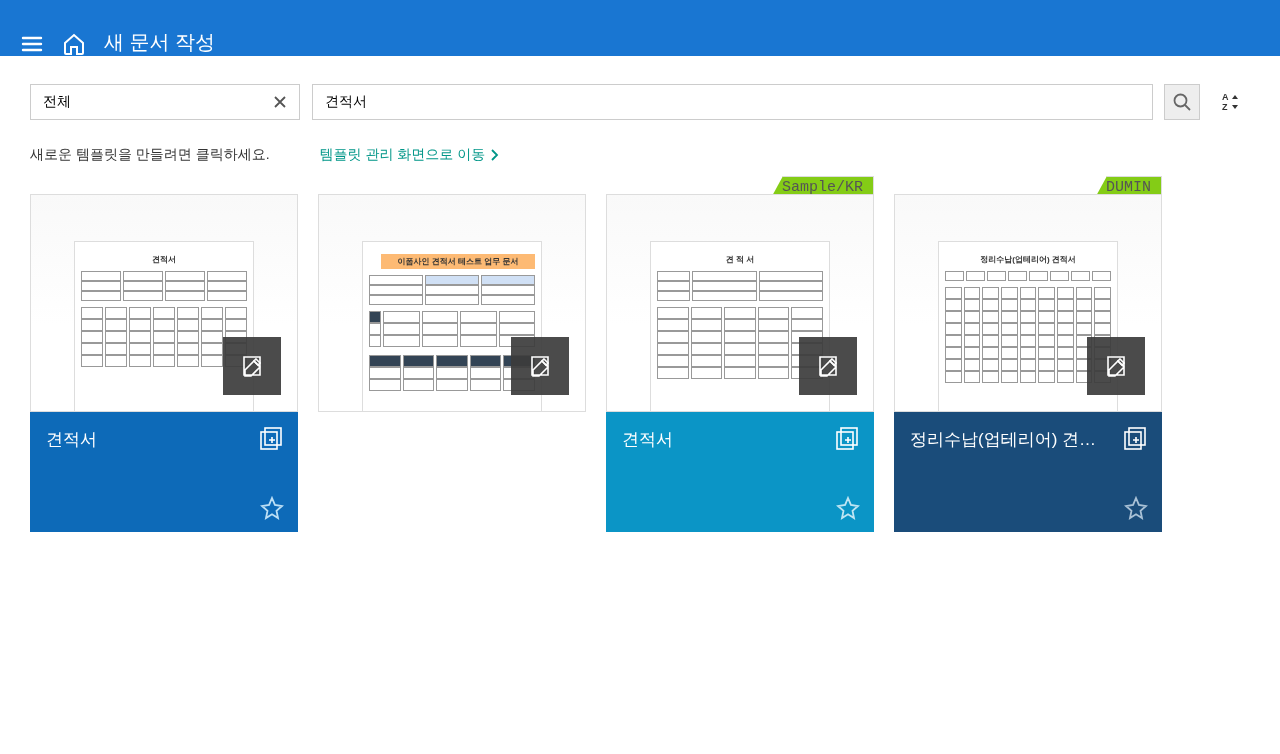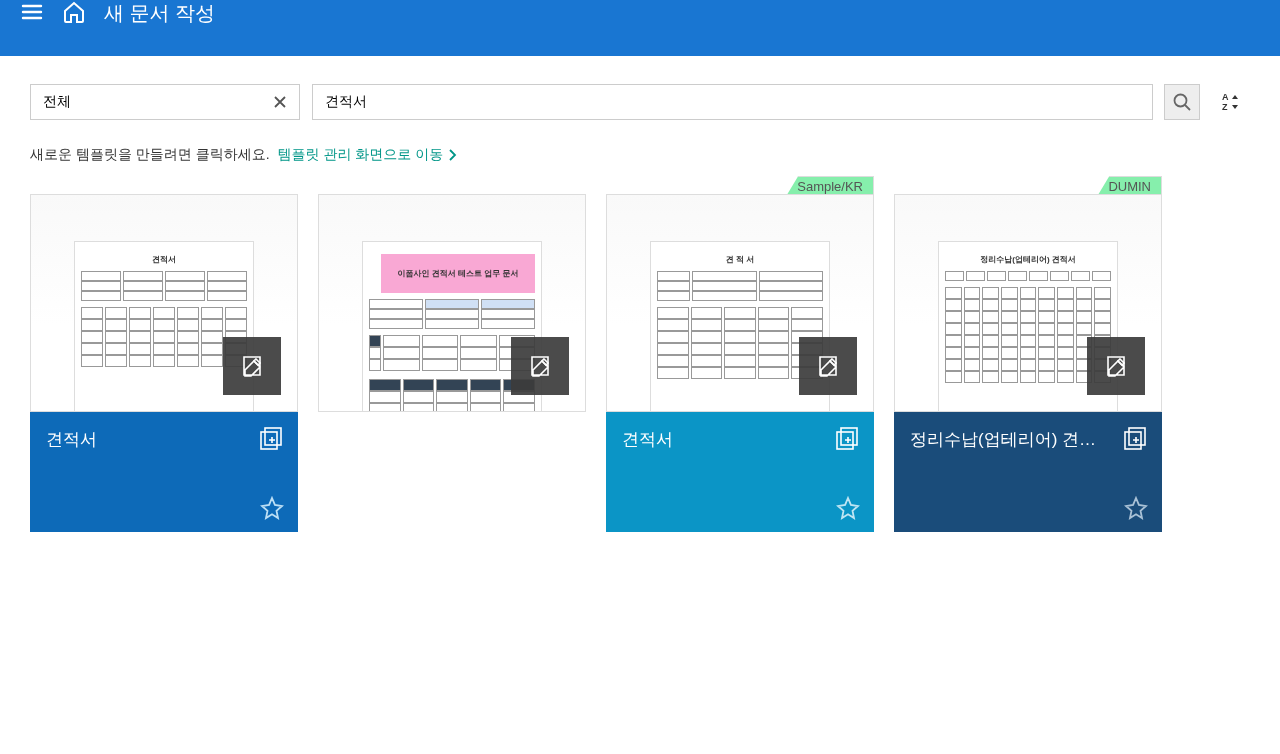--- a/index.html
+++ b/index.html
@@ -2,21 +2,21 @@
 <html><head>
 <meta charset="utf-8">
 <style>
 * { margin: 0; padding: 0; box-sizing: border-box; }
 body { font-family: "Malgun Gothic", -apple-system, sans-serif; background: #fff; }
 
 .header {
   background: #1976d2;
   height: 56px;
   display: flex;
-  align-items: flex-start;
+  align-items: flex-end;
   padding: 0 20px;
   gap: 18px;
 }
 .menu-icon, .home-icon { color: #fff; cursor: pointer; display: flex; align-items: center; }
 .header-title { color: #fff; font-size: 20px; font-weight: 500; }
 
 .toolbar {
   display: flex;
   align-items: center;
   padding: 28px 30px 0 30px;
@@ -75,44 +75,46 @@
   gap: 8px;
   align-items: flex-end;
 }
 .hint-link {
   color: #009688;
   font-weight: 500;
   cursor: pointer;
   display: flex;
   align-items: center;
   gap: 4px;
+  margin-left: 42px;
 }
 
 .grid {
   display: flex;
   gap: 20px;
   padding: 20px 30px;
 }
 
 .card {
   width: 268px;
   position: relative;
 }
 .card-tag {
   position: absolute;
   right: 0;
   top: -18px;
-  background: #86efac;
+  background: #84cc16;
   border: 1px solid #ddd;
   border-bottom: none;
   padding: 2px 10px;
-  font-size: 13px;
+  font-size: 15px;
   color: #555;
   border-radius: 0;
   clip-path: polygon(12px 0, 100% 0, 100% 100%, 0 100%);
+  font-family: Liberation Mono, monospace;
 }
 .preview {
   height: 218px;
   border: 1px solid #ddd;
   background: linear-gradient(180deg, #f9f9f9 0%, #fff 60%);
   position: relative;
   overflow: hidden;
   display: flex;
   align-items: flex-end;
   justify-content: center;
@@ -333,21 +335,21 @@
         <svg width="24" height="24" viewBox="0 0 24 24">
             <path d="M12 2l2.9 6.9L22 10l-5.5 4.8L18 22l-6-3.8L6 22l1.5-7.2L2 10l7.1-1.1z" fill="none" stroke="#bcdff5" stroke-width="1.8"></path>
           </svg>
       </span>
     </div>
   </div>
 
   <div class="card">
     <div class="preview">
       <div class="doc-thumb">
-        <div class="dt-title" style="background:#f9a8d4;padding:14px;margin-left:12px;">이폼사인 견적서 테스트 업무 문서</div>
+        <div class="dt-title" style="background:#fdba74;padding:2px;margin-left:12px;">이폼사인 견적서 테스트 업무 문서</div>
         <div class="dt-row">
             <div class="dt-cell"></div>
             <div class="dt-cell" style="background:#d0e0f5"></div>
             <div class="dt-cell" style="background:#d0e0f5"></div>
           </div>
         <div class="dt-row">
             <div class="dt-cell"></div>
             <div class="dt-cell"></div>
             <div class="dt-cell"></div>
           </div>

